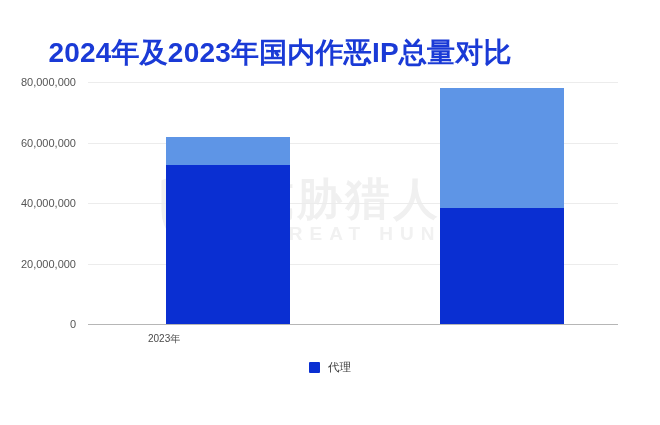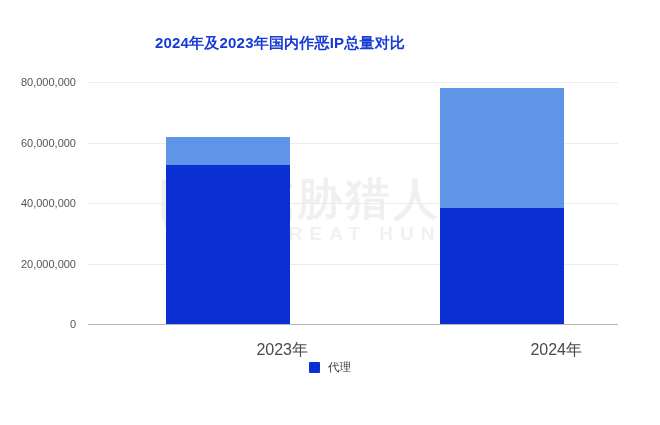--- a/index.html
+++ b/index.html
@@ -22,21 +22,21 @@
     background: #ffffff;
   }
 
   
   .chart-title {
     position: absolute;
     left: 0;
     top: 34px;
     width: 560px;
     text-align: center;
-    font-size: 15px;
+    font-size: 28px;
     font-weight: bold;
     color: #1a3ad6;
     letter-spacing: 0.2px;
     white-space: nowrap;
   }
 
   
   .plot-area {
     position: absolute;
     left: 88px;
@@ -80,25 +80,24 @@
     left: 0;
     width: 124px;
   }
   .bar-seg.seg-bottom { bottom: 0; }
 
   
   .x-tick {
     position: absolute;
     top: 332px;
     width: 160px;
-    text-align: right;
-    font-size: 16px;
+    text-align: left;
+    font-size: 10px;
     color: #4a4a4a;
     white-space: nowrap;
-    margin-top: 8px;
   }
 
   
   .legend {
     position: absolute;
     left: 0;
     top: 360px;
     width: 660px;
     display: flex;
     justify-content: center;
@@ -215,21 +214,20 @@
 
     <div class="chart-title">2024年及2023年国内作恶IP总量对比</div>
 
     <div class="y-tick" style="top:82px;">80,000,000</div>
     <div class="y-tick" style="top:142.5px;">60,000,000</div>
     <div class="y-tick" style="top:203px;">40,000,000</div>
     <div class="y-tick" style="top:263.5px;">20,000,000</div>
     <div class="y-tick" style="top:324px;">0</div>
 
     <div class="x-tick" style="left:148px;">2023年</div>
-    <div class="x-tick" style="left:422px;">2024年</div>
 
     <div class="legend">
       <div class="legend-item">
         <span class="legend-swatch" style="background:#0a2fd2;"></span>
         <span class="legend-label">代理</span>
       </div>
     </div>
 
   </div>
 

